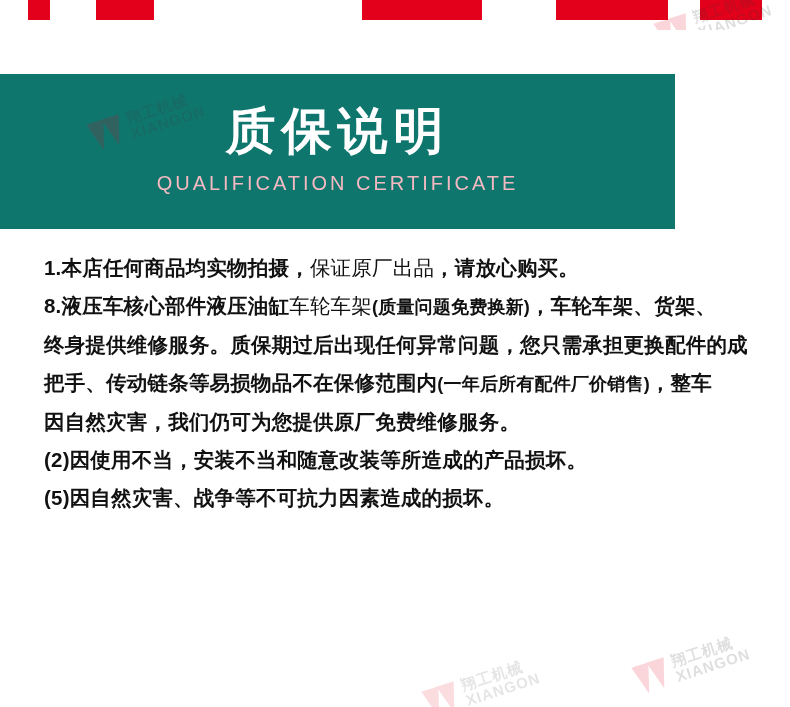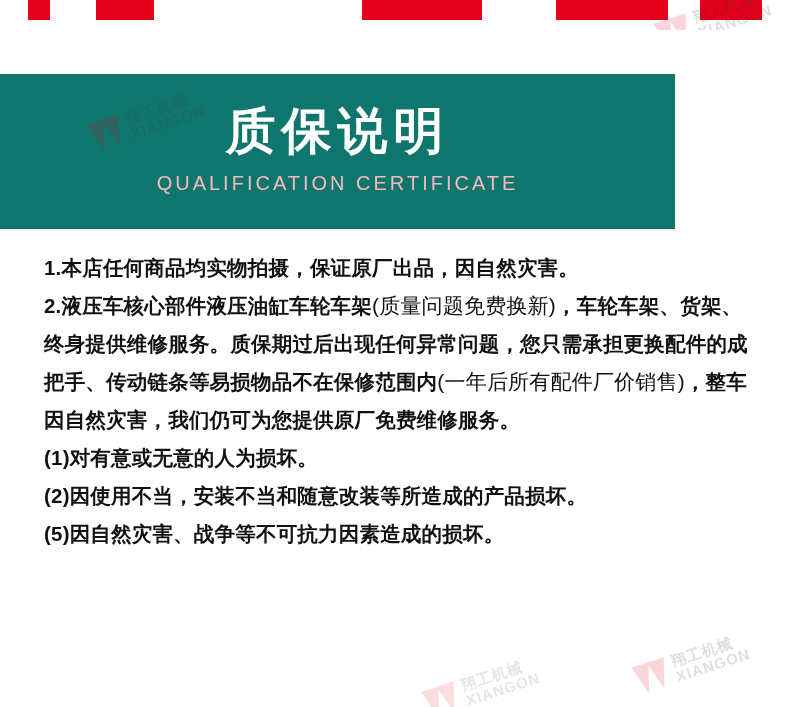--- a/index.html
+++ b/index.html
@@ -89,25 +89,25 @@
   }
   .para {
     font-size: 20.5px;
     line-height: 36px;
     letter-spacing: 0.2px;
     margin: 0 0 2px 0;
     font-weight: bold;
     color: #111111;
   }
   .para .em {
-    font-weight: bold;
+    font-weight: normal;
   }
   .para .small {
-    font-size: 21px;
-    font-weight: normal;
+    font-size: 18px;
+    font-weight: bold;
   }
 
   
   .wm {
     position: absolute;
     opacity: 0.16;
     pointer-events: none;
     transform: rotate(-18deg);
     display: flex;
     align-items: center;
@@ -174,26 +174,25 @@
       </span>
     </div>
   </div>
 
   <div class="banner">
     <div class="banner-title">质保说明</div>
     <div class="banner-sub">QUALIFICATION CERTIFICATE</div>
   </div>
 
   <div class="content" id="content-host">
-      <div class="para"><span>1.本店任何商品均实物拍摄，</span><span class="em">保证原厂出品</span><span>，因自然灾害。</span></div>
-      <div class="para"><span>2.液压车核心部件液压油缸</span><span class="em">车轮车架</span><span class="small">(质量问题免费换新)</span><span>，车轮车架、货架、</span></div>
+      <div class="para"><span>1.本店任何商品均实物拍摄，</span><span class="em">保证原厂出品</span><span>，请放心购买。</span></div>
+      <div class="para"><span>8.液压车核心部件液压油缸</span><span class="em">车轮车架</span><span class="small">(质量问题免费换新)</span><span>，车轮车架、货架、</span></div>
       <div class="para"><span>终身提供维修服务。质保期过后出现任何异常问题，您只需承担更换配件的成</span></div>
       <div class="para"><span>把手、传动链条等易损物品不在保修范围内</span><span class="small">(一年后所有配件厂价销售)</span><span>，整车</span></div>
       <div class="para"><span>因自然灾害，我们仍可为您提供原厂免费维修服务。</span></div>
-      <div class="para"><span>(1)对有意或无意的人为损坏。</span></div>
       <div class="para"><span>(2)因使用不当，安装不当和随意改装等所造成的产品损坏。</span></div>
       <div class="para"><span>(5)因自然灾害、战争等不可抗力因素造成的损坏。</span></div>
     </div>
 
   <div class="wm wm-mid">
     <span class="mark"></span>
     <span class="wtxt">
       <span class="cn">翔工机械</span>
       <span class="en">XIANGON</span>
     </span>

